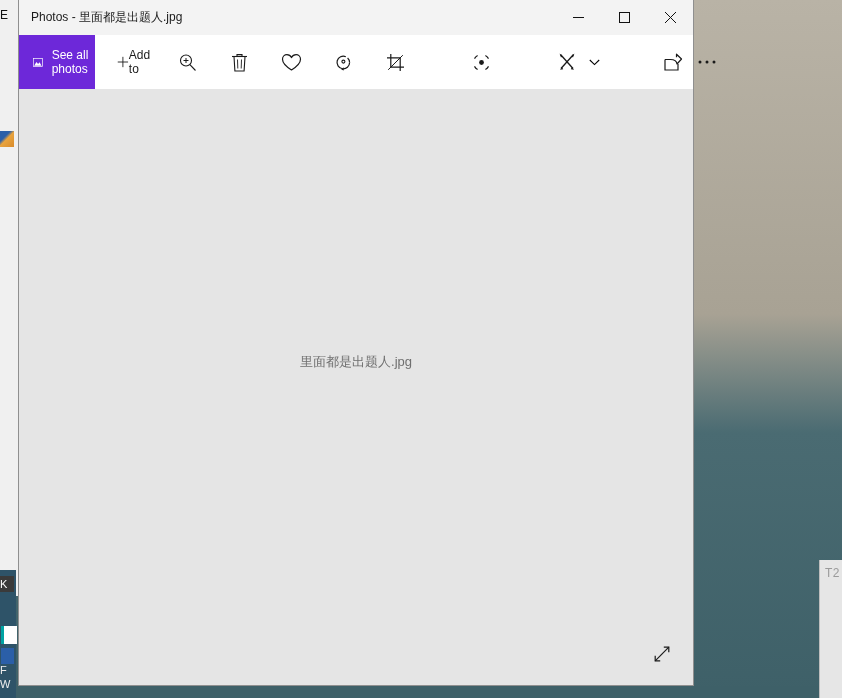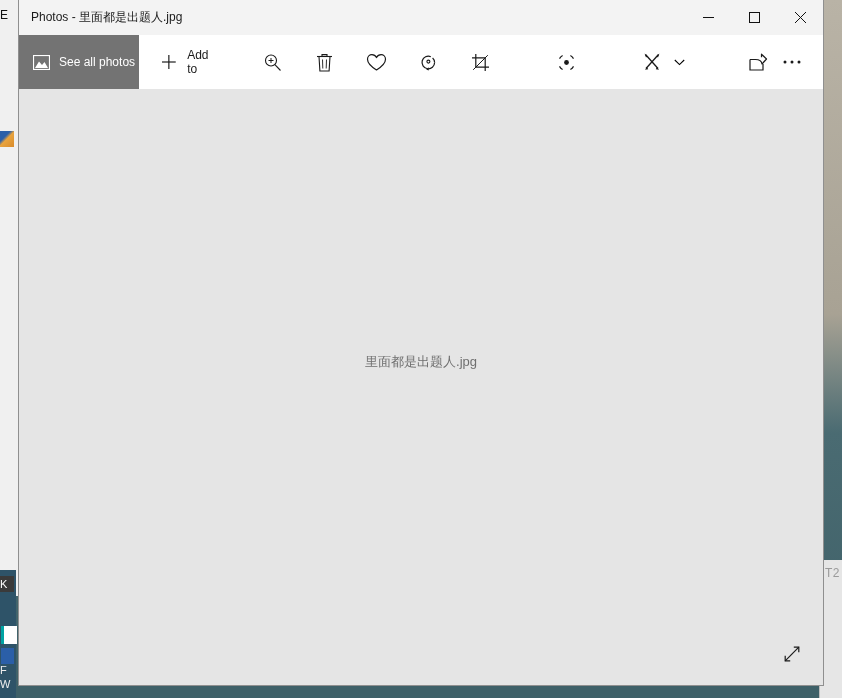--- a/index.html
+++ b/index.html
@@ -80,21 +80,21 @@
     position: absolute;
     left: 16px; top: 686px;
     width: 806px; height: 12px;
     background: #3e6068;
   }
 
   
   #photos-window {
     position: absolute;
     left: 18px; top: 0;
-    width: 806px;
+    width: 676px;
     height: 686px;
     background: #ffffff;
     border: 1px solid #8f8f8f;
     border-top: none;
     box-sizing: border-box;
     display: flex;
     flex-direction: column;
   }
 
   .titlebar {
@@ -129,33 +129,32 @@
   .toolbar {
     height: 54px;
     flex: 0 0 auto;
     background: #ffffff;
     display: flex;
     align-items: stretch;
     position: relative;
   }
   .see-all-photos {
     width: 122px;
-    background: #737373;
+    background: #6d28d9;
     color: #ffffff;
     display: flex;
     align-items: center;
     gap: 9px;
     padding-left: 14px;
     box-sizing: border-box;
     font-size: 12px;
   }
   .add-to {
     display: flex;
     align-items: center;
-    gap: 10px;
     padding: 0 16px 0 22px;
     color: #1a1a1a;
     font-size: 12px;
   }
   .tool-icons {
     display: flex;
     align-items: center;
   }
   .tbtn {
     width: 34px;

